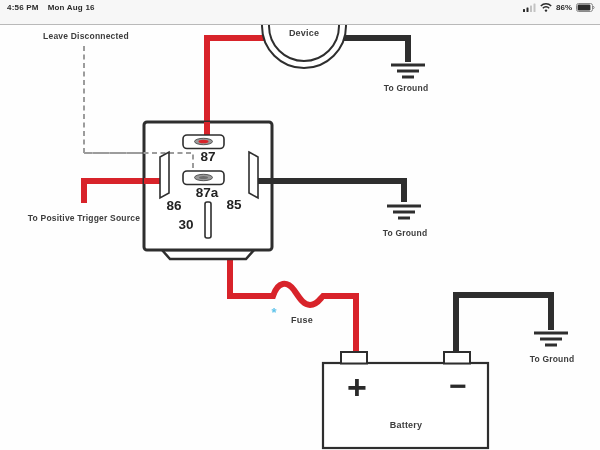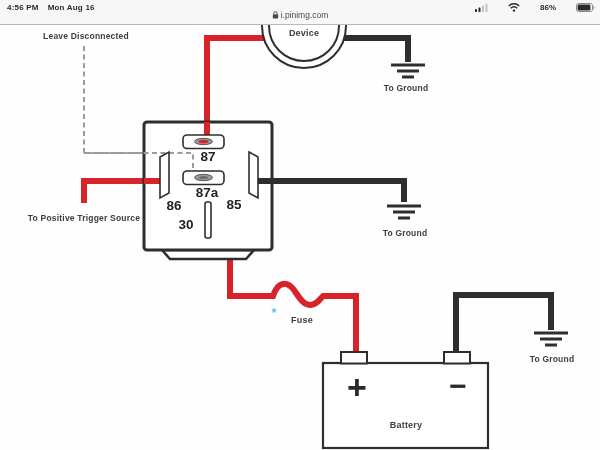--- a/index.html
+++ b/index.html
@@ -11,47 +11,41 @@
   #statusbar{
     position:absolute;top:0;left:0;width:600px;height:25px;
     background:var(--statusbar_bg);border-bottom:1px solid #b9b9b9;
     box-sizing:border-box;
     padding-left:28px;
   }
   .sb-left{position:absolute;left:7px;top:3px;font-size:8px;font-weight:700;color:#2b2b2b;letter-spacing:.2px;}
   .sb-left .sb-date{margin-left:9px;font-weight:700;}
   .sb-center{position:absolute;left:0;top:10px;width:600px;text-align:center;font-size:8.5px;color:#4a4a4a;}
   .sb-center svg{vertical-align:-1px;margin-right:2px;}
-  .sb-right{position:absolute;right:5px;top:3px;display:flex;align-items:center;gap:20px;font-size:8px;font-weight:700;color:#2b2b2b;}
+  .sb-right{position:absolute;right:5px;top:3px;display:flex;align-items:center;gap:4px;font-size:8px;font-weight:700;color:#2b2b2b;}
   
   #diagram{position:absolute;top:25px;left:0;}
   .wire-red{stroke:var(--wire_red);stroke-width:6;fill:none;}
   .wire-black{stroke:var(--wire_black);stroke-width:6;fill:none;}
   .gnd-line{stroke:var(--wire_black);stroke-width:3;}
   .dashed{stroke:var(--dashed_gray);stroke-width:2;stroke-dasharray:5 3.5;fill:none;}
   .outline{stroke:#2e2e2e;fill:#ffffff;}
   .lbl{font-family:"Liberation Sans",sans-serif;font-size:8.5px;font-weight:700;fill:var(--label_gray);text-anchor:middle;letter-spacing:.2px;}
   .pin-lbl{font-family:"Liberation Sans",sans-serif;font-size:13.5px;font-weight:700;fill:#232323;text-anchor:middle;}
   .term-sym{font-family:"Liberation Sans",sans-serif;font-weight:700;fill:#2a2a2a;text-anchor:middle;}
   .fuse-star{font-family:"Liberation Sans",sans-serif;font-size:13px;font-weight:700;fill:var(--fuse_asterisk_blue);text-anchor:middle;}
 </style>
 </head>
 <body>
 
 <div id="screen">
 
   <div id="statusbar">
     <div class="sb-left">
       <span>4:56 PM</span><span class="sb-date">Mon Aug 16</span>
-    </div>
-    <div class="sb-center">
-      <svg width="7" height="8" viewBox="0 0 7 8">
-          <path d="M1.8 3.3 V2.4 a1.7 1.7 0 0 1 3.4 0 V3.3" fill="none" stroke="#4a4a4a" stroke-width="1"></path>
-          <rect x="0.8" y="3.3" width="5.4" height="4.2" rx="0.8" fill="#4a4a4a"></rect>
-        </svg><span>i.pinimg.com</span>
     </div>
     <div class="sb-right">
       <svg width="13" height="9" viewBox="0 0 13 9">
         <rect x="0" y="6" width="2" height="3" rx="0.5" fill="#2b2b2b"></rect>
         <rect x="3.5" y="4.5" width="2" height="4.5" rx="0.5" fill="#2b2b2b"></rect>
         <rect x="7" y="2.5" width="2" height="6.5" rx="0.5" fill="#c3c3c3"></rect>
         <rect x="10.5" y="0.5" width="2" height="8.5" rx="0.5" fill="#c3c3c3"></rect>
       </svg>
       <svg width="12" height="9" viewBox="0 0 12 9">
         <path d="M0.8 3 a7.3 7.3 0 0 1 10.4 0" fill="none" stroke="#2b2b2b" stroke-width="1.4"></path>

